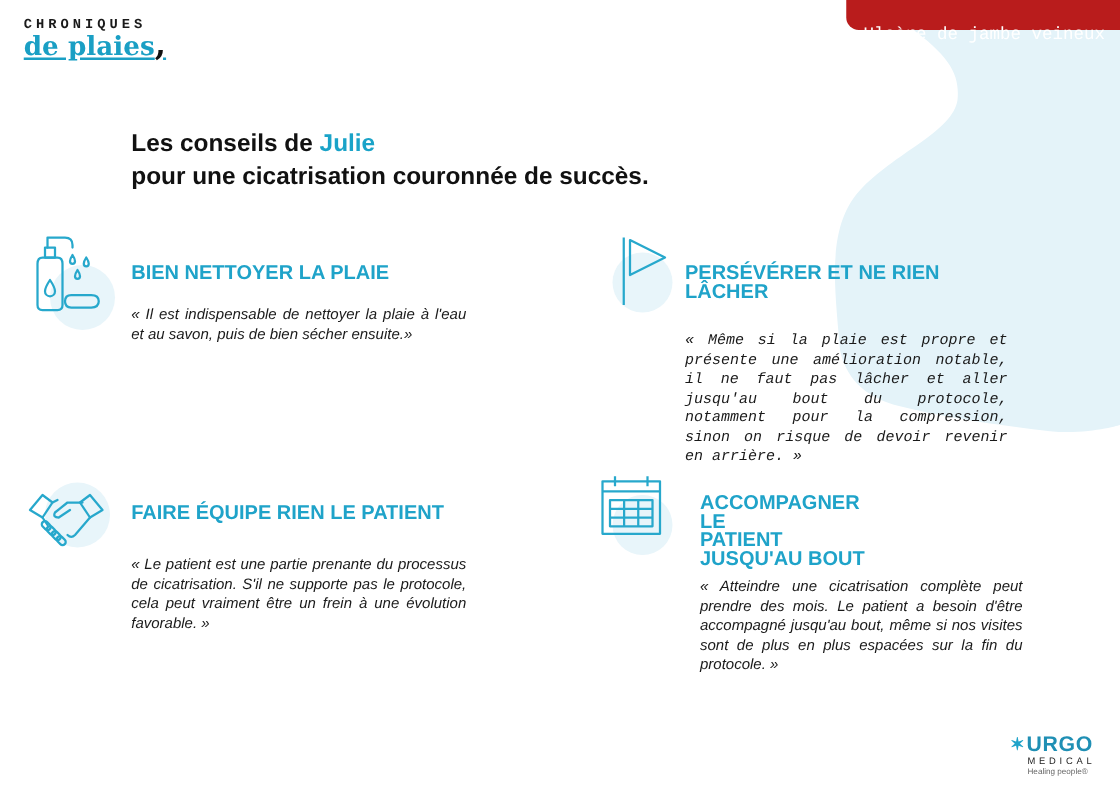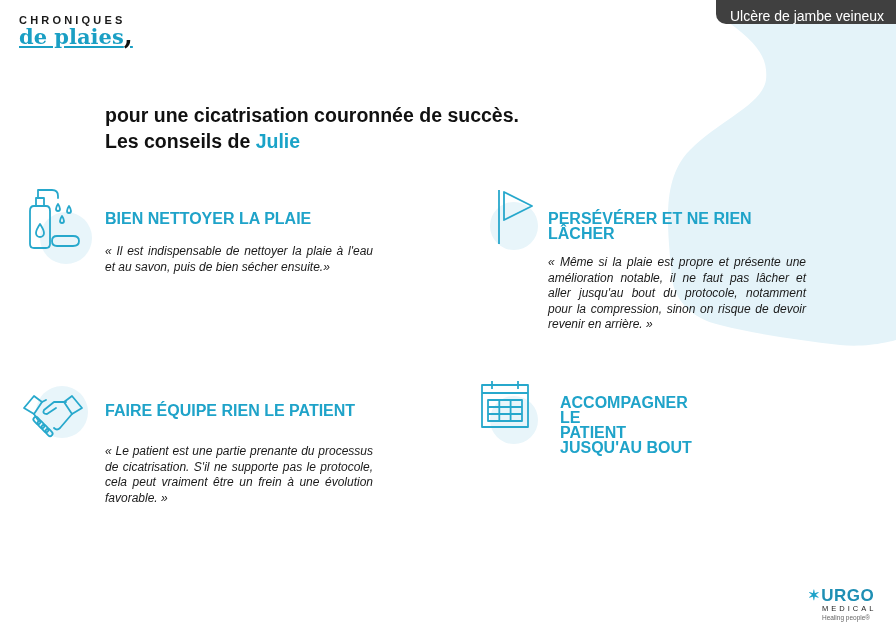--- a/index.html
+++ b/index.html
@@ -2,38 +2,38 @@
 <html><head>
   <meta charset="utf-8">
   <style>
     * { box-sizing: border-box; margin: 0; padding: 0; }
     html, body { width: 896px; height: 630px; overflow: hidden; background: #ffffff; }
     body { position: relative; font-family: "Liberation Sans", sans-serif; color: #1a1a1a; }
 
     .blob { position: absolute; left: 0; top: 0; width: 896px; height: 630px; z-index: 0; }
 
     .logo { position: absolute; left: 19px; top: 14px; z-index: 2; }
-    .logo .top { font-family: Liberation Sans, sans-serif; font-weight: bold; font-size: 11px; letter-spacing: 3.2px; color: #1a1a1a; line-height: 13px; }
+    .logo .top { font-family: Liberation Mono, monospace; font-weight: bold; font-size: 11px; letter-spacing: 3.2px; color: #1a1a1a; line-height: 13px; }
     .logo .bottom { font-family: "DejaVu Serif", serif; font-weight: bold; font-size: 21px; color: #1a9fc4; line-height: 22px; margin-top: -1px; text-decoration: underline; }
     .logo .comma { color: #111; font-family: "DejaVu Serif", serif; font-weight: bold; font-size: 26px; line-height: 10px; }
 
-    .tag { position: absolute; right: 0; top: 0; height: 24px; padding: 4px 12px 0 14px; background: #404040;
-           border-bottom-left-radius: 10px; color: #ffffff; font-size: 14px; line-height: 24px; z-index: 3; }
+    .tag { position: absolute; right: 0; top: 0; height: 24px; padding: 16px 12px 0 14px; background: #b91c1c;
+           border-bottom-left-radius: 10px; color: #ffffff; font-size: 14px; line-height: 24px; z-index: 3; font-family: Liberation Mono, monospace; }
 
     .heading { position: absolute; left: 105px; top: 102px; z-index: 2; font-weight: bold; font-size: 19.5px; line-height: 26px; color: #111111; }
     .heading .accent { color: #1aa3c8; }
 
     .tip { position: absolute; z-index: 2; }
     .tip .title { font-weight: bold; font-size: 16px; color: #1fa3c9; line-height: 15px; }
     .tip .quote { font-style: italic; font-size: 12px; line-height: 15.5px; color: #1a1a1a; text-align: justify; }
 
     .tip1 { left: 105px; top: 211px; width: 268px; }
     .tip1 .quote { margin-top: 18px; }
     .tip2 { left: 548px; top: 211px; width: 258px; }
-    .tip2 .quote { margin-top: 14px; }
+    .tip2 .quote { margin-top: 24px; font-family: Liberation Mono, monospace; }
     .tip3 { left: 105px; top: 403px; width: 268px; }
     .tip3 .quote { margin-top: 26px; }
     .tip4 { left: 560px; top: 395px; width: 258px; }
     .tip4 .title { text-align: justify; text-align-last: left; }
     .tip4 .title .line1 { display: flex; justify-content: space-between; flex-direction: column; }
     .tip4 .quote { margin-top: 7px; }
 
     .icon { position: absolute; z-index: 2; }
     .icon svg { display: block; overflow: visible; }
 
@@ -51,22 +51,22 @@
 </svg>
 
 <div class="logo">
   <div class="top">CHRONIQUES</div>
   <div class="bottom"><span>de plaies</span><span class="comma">,</span></div>
 </div>
 
 <div class="tag">Ulcère de jambe veineux</div>
 
 <div class="heading">
+  <div><span>Les conseils de </span><span class="accent">Julie</span></div>
   <div>pour une cicatrisation couronnée de succès.</div>
-  <div><span>Les conseils de </span><span class="accent">Julie</span></div>
 </div>
 
 <div class="icon" style="left:24px; top:184px;">
   <svg width="70" height="82" viewBox="0 0 70 82">
     <circle cx="42" cy="54" r="26" fill="#e8f5fa"></circle>
     <g fill="none" stroke="#27a8cc" stroke-width="1.8" stroke-linejoin="round" stroke-linecap="round">
       <path d="M14 14 V6 H28 Q34 6 34 12 V14"></path>
       <rect x="12" y="14" width="8" height="8"></rect>
       <path d="M10 22 H22 Q26 22 26 27 V60 Q26 64 22 64 H10 Q6 64 6 60 V27 Q6 22 10 22 Z"></path>
       <path d="M16 40 Q12 46 12 49 A4 4 0 0 0 20 49 Q20 46 16 40 Z"></path>
@@ -140,20 +140,21 @@
 
 <div class="tip tip4">
   <div class="title">
     <div class="line1">
       <span>ACCOMPAGNER</span>
       <span>LE</span>
       <span>PATIENT</span>
     </div>
     <div>JUSQU'AU BOUT</div>
   </div>
+  <div class="quote">« Atteindre une cicatrisation complète peut prendre des mois. Le patient a besoin d'être accompagné jusqu'au bout, même si nos visites sont de plus en plus espacées sur la fin du protocole. »</div>
 </div>
 
 <div class="urgo">
   <div class="brand">
       <span class="runner">✶</span>
       <span>URGO</span>
     </div>
   <div class="med">MEDICAL</div>
   <div class="slogan">Healing people®</div>
 </div>

